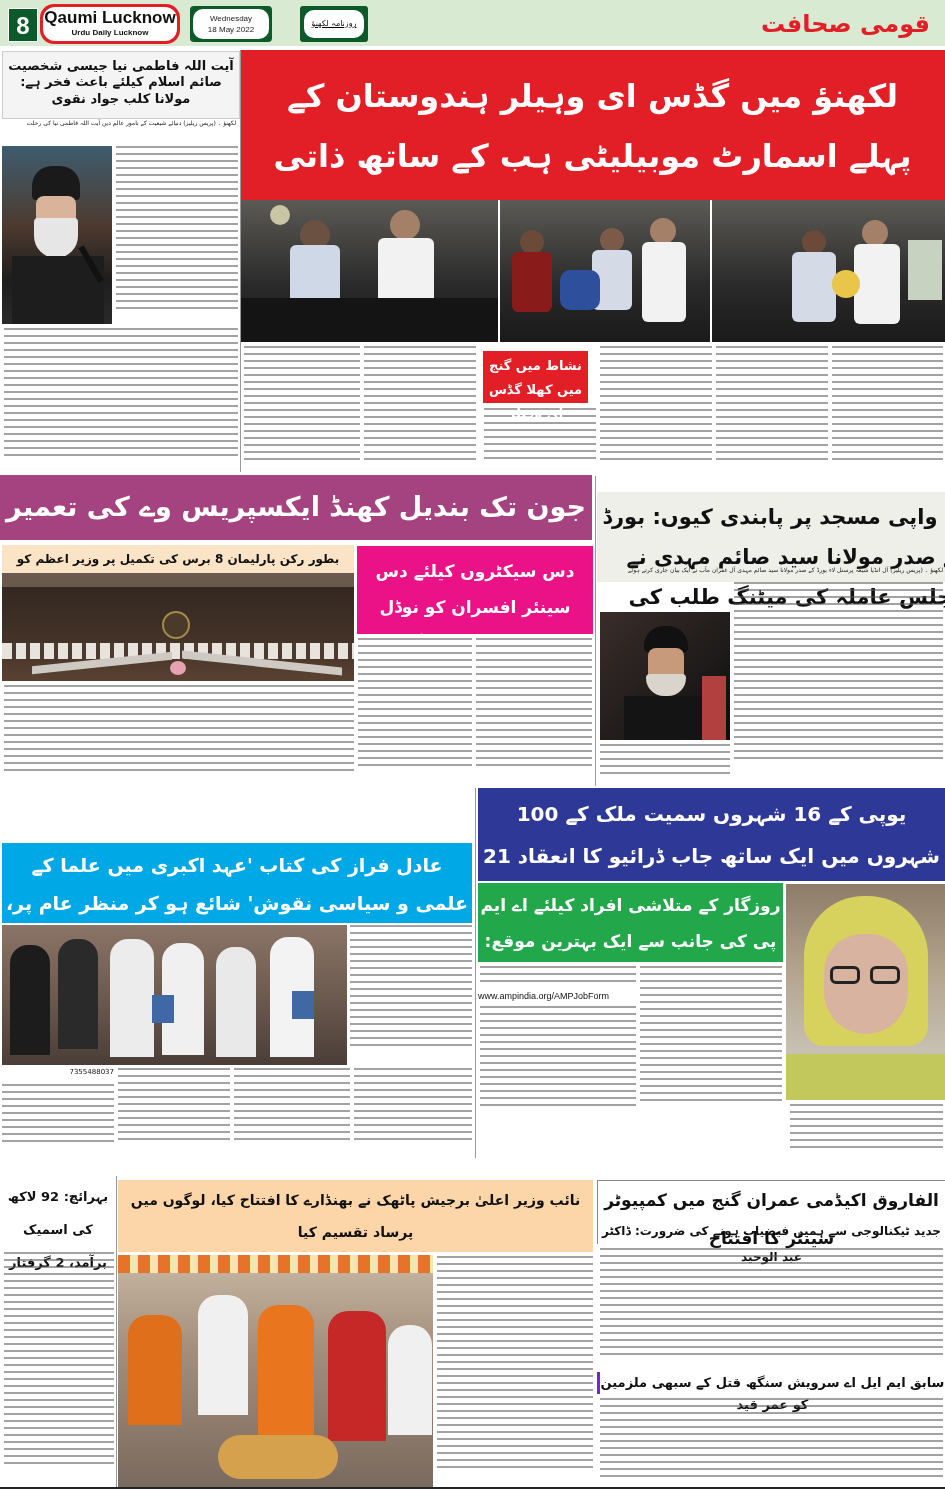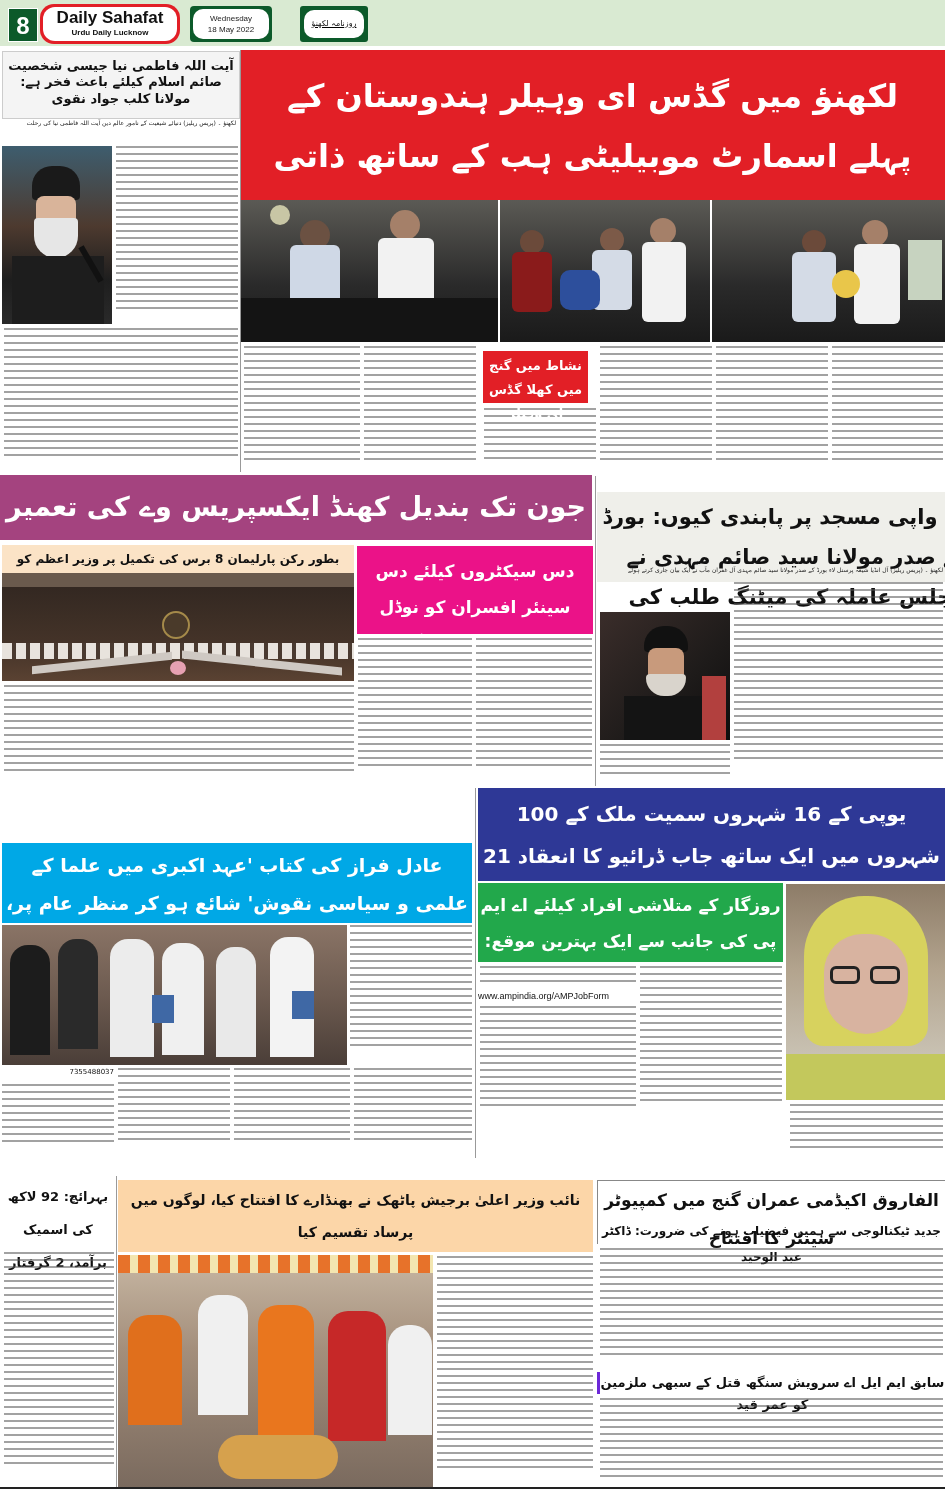--- a/index.html
+++ b/index.html
@@ -53,33 +53,34 @@
   .rule-h { position: absolute; height: 1px; background: #999; }
   .rule-v { position: absolute; width: 1px; background: #999; }
 </style>
 </head>
 <body>
 
 <div id="masthead" class="abs">
   <div id="page-no" class="abs">8</div>
   <div id="brand-box" class="abs">
     <div id="brand-inner">
-      <div id="brand-title">Daily Sahafat</div>
+      <div id="brand-title">Qaumi Lucknow</div>
       <div id="brand-sub">Urdu Daily Lucknow</div>
     </div>
   </div>
   <div id="date-box" class="abs">
     <div id="date-inner">
       <div>Wednesday</div>
       <div>18 May 2022</div>
     </div>
   </div>
   <div id="roznama-box" class="abs">
     <div id="roznama-inner">روزنامہ لکھنؤ</div>
   </div>
+  <div id="urdu-logo" class="abs">قومی صحافت</div>
 </div>
 
 <div id="s1-headline" class="abs urdu">آیت اللہ فاطمی نیا جیسی شخصیت صائم اسلام کیلئے باعث فخر ہے: مولانا کلب جواد نقوی</div>
 <div id="s1-lead" class="abs">لکھنؤ ۔ (پریس ریلیز) دنیائے شیعیت کے نامور عالم دین آیت اللہ فاطمی نیا کی رحلت</div>
 <div class="photo" style="left:2px;top:146px;width:110px;height:178px;background:linear-gradient(180deg,#3e5d6e 0%,#4d3a2f 45%,#1e1e1e 75%,#2a2a2a 100%);">
   <div style="position:absolute;left:30px;top:20px;width:48px;height:34px;background:#1a1a1a;border-radius:20px 20px 4px 4px;"></div>
   <div style="position:absolute;left:34px;top:50px;width:40px;height:30px;background:#d9b49a;border-radius:8px;"></div>
   <div style="position:absolute;left:32px;top:72px;width:44px;height:40px;background:#e6e6e6;border-radius:4px 4px 22px 22px;"></div>
   <div style="position:absolute;left:10px;top:110px;width:92px;height:68px;background:#1d1d1d;"></div>
   <div style="position:absolute;left:86px;top:98px;width:6px;height:40px;background:#111;transform:rotate(-30deg);"></div>

